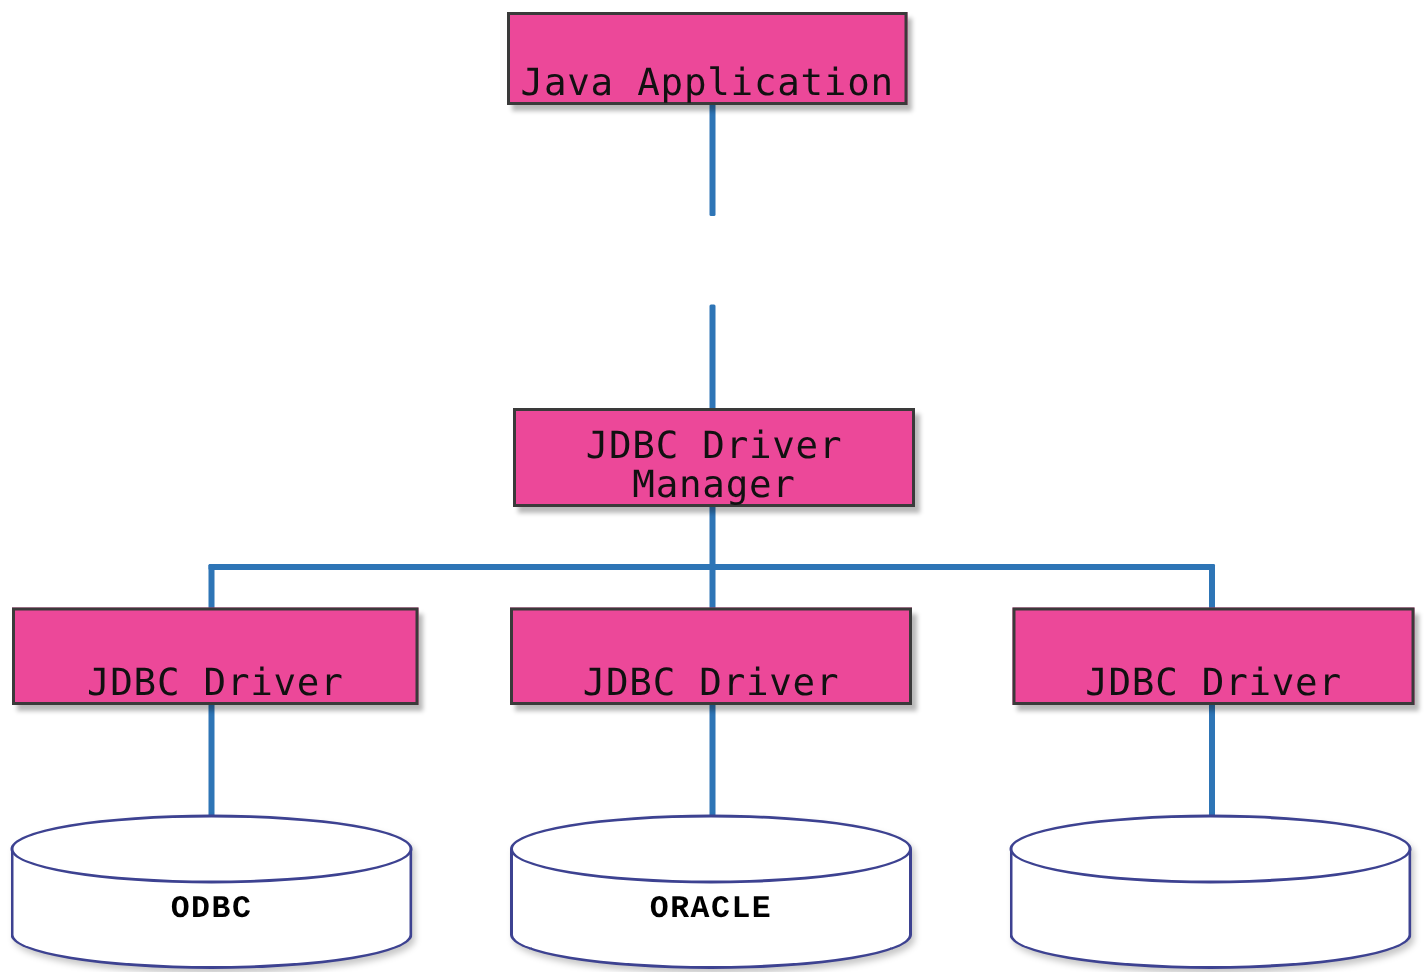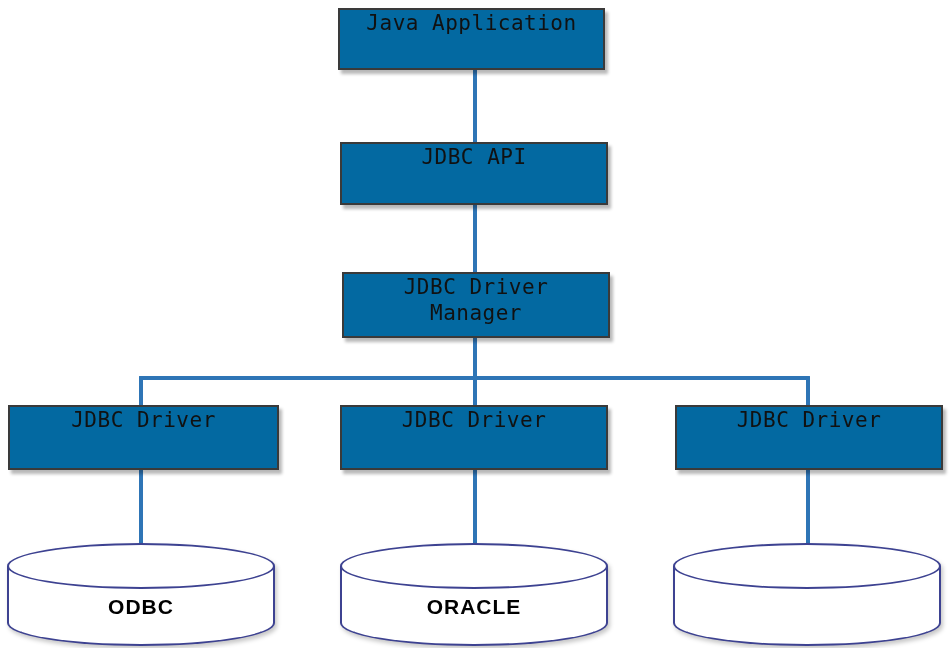--- a/index.html
+++ b/index.html
@@ -24,30 +24,30 @@
   .conn {
     position: absolute;
     background: var(--connector);
     z-index: 1;
     border-radius: 1px;
   }
 
   
   .node {
     position: absolute;
-    background: #0369a1;
+    background: #ec4899;
     border: 2px solid var(--box-border);
     box-shadow: 3px 4px 3px rgba(0,0,0,0.28);
     display: flex;
     flex-direction: column;
     align-items: center;
-    justify-content: flex-start;
+    justify-content: flex-end;
     z-index: 2;
     color: var(--text);
-    font-size: 21px;
+    font-size: 25px;
     letter-spacing: 0.5px;
     text-align: center;
     line-height: 26px;
   }
   .node-java    { left: 338px; top: 8px;   width: 267px; height: 62px; }
   .node-api     { left: 340px; top: 142px; width: 268px; height: 63px; }
   .node-manager { left: 342px; top: 272px; width: 268px; height: 66px; }
   .node-drv-l   { left: 8px;   top: 405px; width: 271px; height: 65px; }
   .node-drv-c   { left: 340px; top: 405px; width: 268px; height: 65px; }
   .node-drv-r   { left: 675px; top: 405px; width: 268px; height: 65px; }
@@ -81,21 +81,21 @@
     background: #fff;
     border: 2px solid var(--cylinder-border);
     border-radius: 50%;
     z-index: 2;
   }
   .cyl-label {
     position: absolute;
     left: 0; right: 0;
     top: 52px;
     text-align: center;
-    font-family: Liberation Sans, sans-serif;
+    font-family: Liberation Mono, monospace;
     font-weight: bold;
     font-size: 21px;
     letter-spacing: 1px;
     color: #000;
     z-index: 3;
   }
 </style>
 </head>
 <body>
 
@@ -108,23 +108,20 @@
   <div class="conn" style="left:139px; top:376px; width:4px; height:31px;"></div>
   <div class="conn" style="left:806px; top:376px; width:4px; height:31px;"></div>
   <div class="conn" style="left:139px; top:468px; width:4px; height:85px;"></div>
   <div class="conn" style="left:473px; top:468px; width:4px; height:85px;"></div>
   <div class="conn" style="left:806px; top:468px; width:4px; height:85px;"></div>
 
   <div class="node node-java">
     <span>Java Application</span>
   </div>
 
-  <div class="node node-api">
-    <span>JDBC API</span>
-  </div>
 
   <div class="node node-manager">
     <span>JDBC Driver</span>
     <span>Manager</span>
   </div>
 
   <div class="node node-drv-l">
     <span>JDBC Driver</span>
   </div>
 

